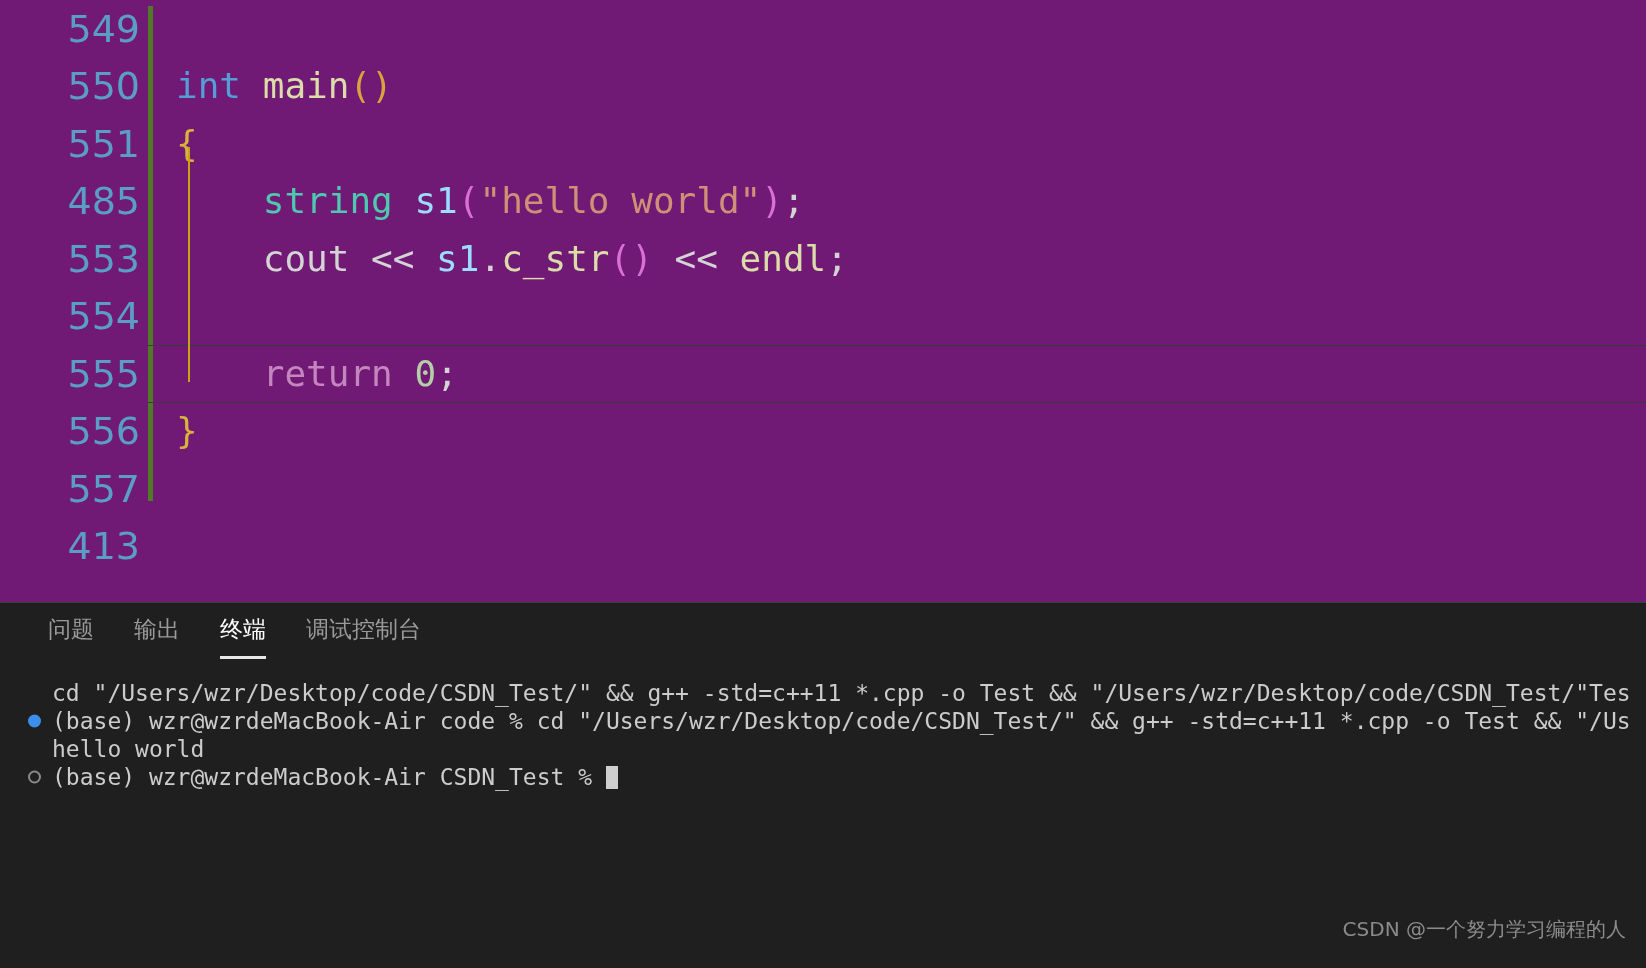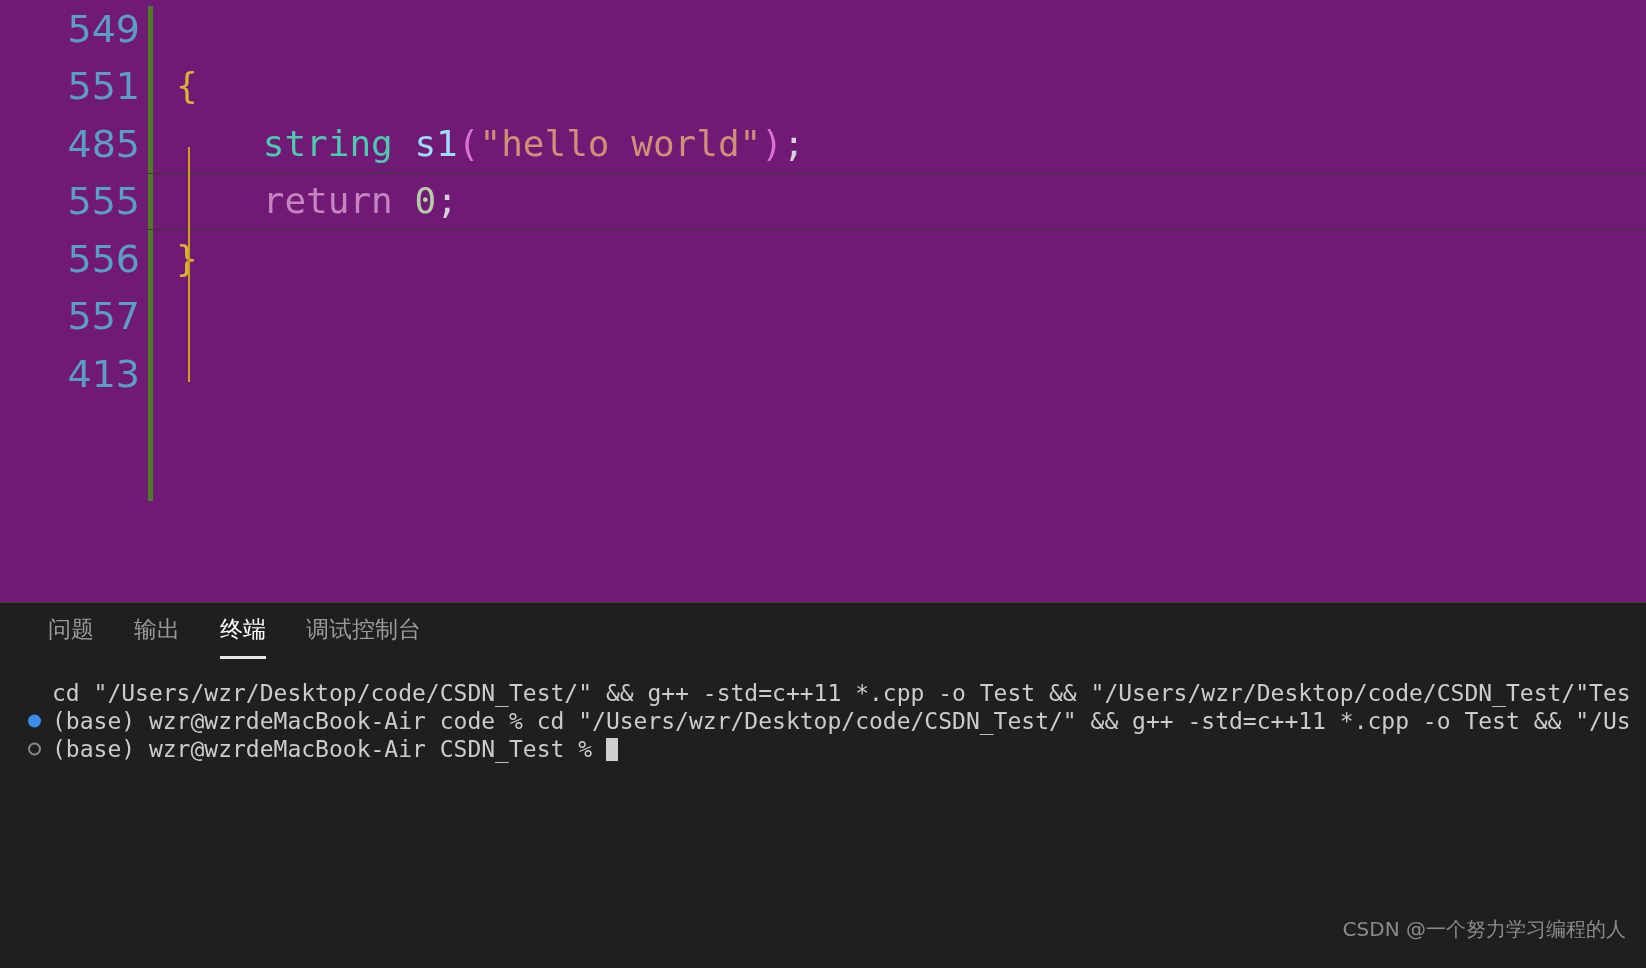--- a/index.html
+++ b/index.html
@@ -197,26 +197,38 @@
 <div class="app">
 
   <div class="editor">
     <div class="fold-strip" style="top: 6px; height: 494.5px;"></div>
     <div class="code-lines" id="code-lines">
         <div class="code-row">
           <div class="gutter">549</div>
           <div class="code-text"></div>
         </div>
         <div class="code-row">
+          <div class="gutter">550</div>
+          <div class="code-text"><span class="tok-kw">int</span><span class="tok-plain"> </span><span class="tok-fn">main</span><span class="tok-paren">()</span></div>
+        </div>
+        <div class="code-row">
           <div class="gutter">551</div>
           <div class="code-text"><span class="tok-brace">{</span></div>
         </div>
         <div class="code-row">
           <div class="gutter">485</div>
           <div class="code-text"><span class="tok-plain">    </span><span class="tok-type">string</span><span class="tok-plain"> </span><span class="tok-var">s1</span><span class="tok-paren2">(</span><span class="tok-str">"hello world"</span><span class="tok-paren2">)</span><span class="tok-punct">;</span></div>
+        </div>
+        <div class="code-row">
+          <div class="gutter">553</div>
+          <div class="code-text"><span class="tok-plain">    </span><span class="tok-plain">cout</span><span class="tok-op"> &lt;&lt; </span><span class="tok-var">s1</span><span class="tok-punct">.</span><span class="tok-fn">c_str</span><span class="tok-paren2">()</span><span class="tok-op"> &lt;&lt; </span><span class="tok-fn">endl</span><span class="tok-punct">;</span></div>
+        </div>
+        <div class="code-row">
+          <div class="gutter">554</div>
+          <div class="code-text"></div>
         </div>
         <div class="code-row current-line">
           <div class="gutter">555</div>
           <div class="code-text"><span class="tok-plain">    </span><span class="tok-ctrl">return</span><span class="tok-plain"> </span><span class="tok-num">0</span><span class="tok-punct">;</span></div>
         </div>
         <div class="code-row">
           <div class="gutter">556</div>
           <div class="code-text"><span class="tok-brace">}</span></div>
         </div>
         <div class="code-row">
@@ -236,19 +248,20 @@
     <div class="panel-tabs" id="panel-tabs">
         <div class="panel-tab">问题</div>
         <div class="panel-tab">输出</div>
         <div class="panel-tab active">终端</div>
         <div class="panel-tab">调试控制台</div>
       </div>
 
     <div class="terminal" id="terminal">
         <div class="term-line"><span>cd "/Users/wzr/Desktop/code/CSDN_Test/" &amp;&amp; g++ -std=c++11 *.cpp -o Test &amp;&amp; "/Users/wzr/Desktop/code/CSDN_Test/"Tes</span></div>
         <div class="term-line"><span class="term-deco success-filled"></span><span>(base) wzr@wzrdeMacBook-Air code % cd "/Users/wzr/Desktop/code/CSDN_Test/" &amp;&amp; g++ -std=c++11 *.cpp -o Test &amp;&amp; "/Us</span></div>
+        <div class="term-line"><span>hello world</span></div>
         <div class="term-line"><span class="term-deco prompt-hollow"></span><span>(base) wzr@wzrdeMacBook-Air CSDN_Test % </span><span class="term-cursor"></span></div>
       </div>
 
   </div>
 
   <div class="watermark">CSDN @一个努力学习编程的人</div>
 </div>
 
 </body></html>

